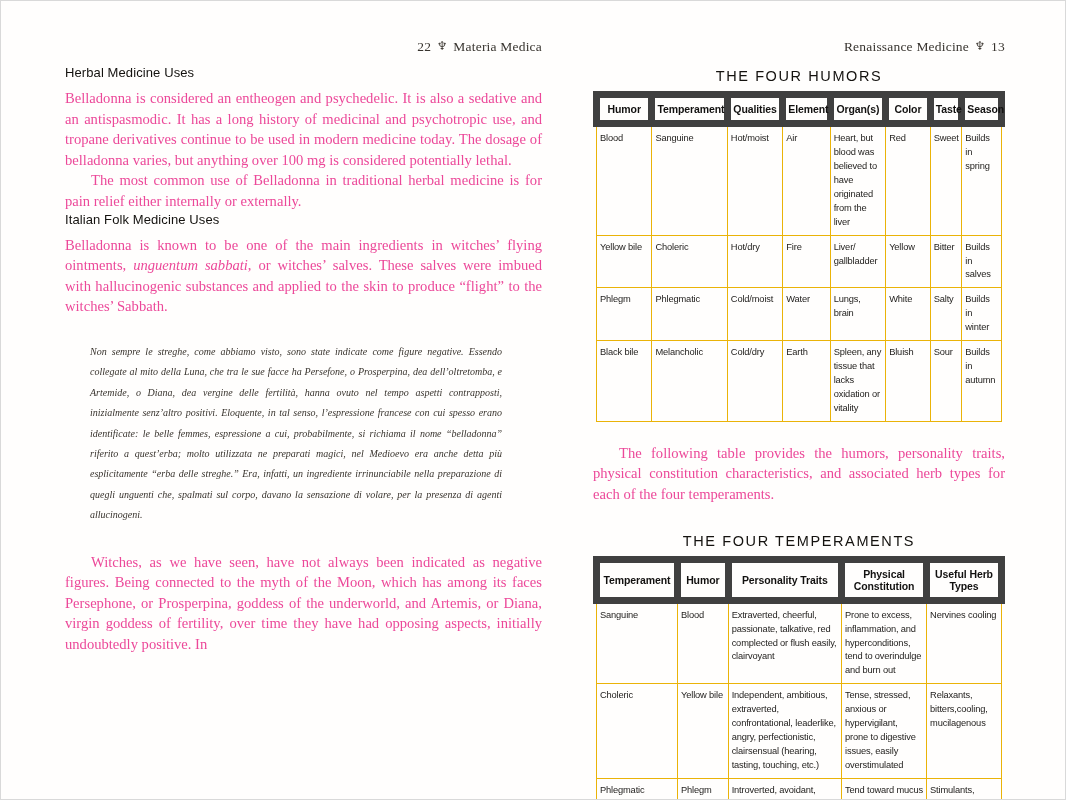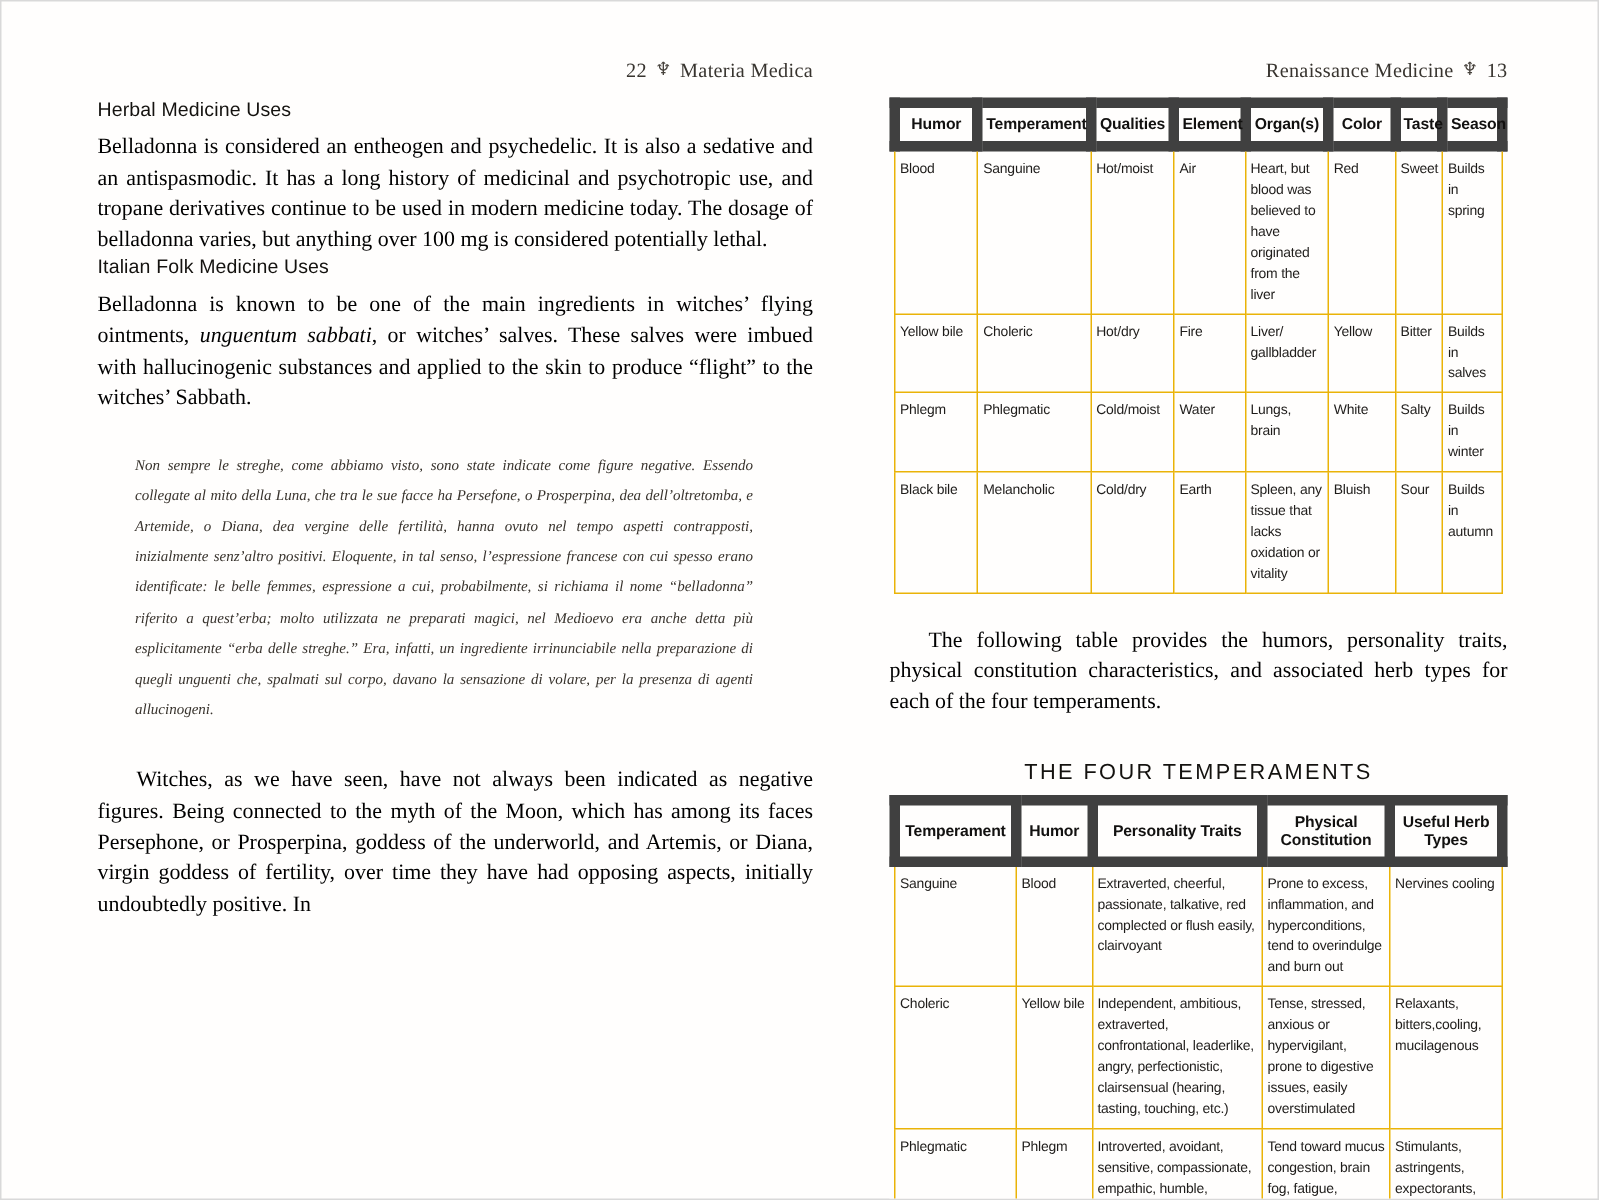--- a/index.html
+++ b/index.html
@@ -21,21 +21,21 @@
 
   h2.sec{
     font-family:"Liberation Sans",sans-serif;font-weight:400;
     font-size:13px;color:#14120f;margin:0 0 8px 0;letter-spacing:.1px;
   }
   h2.sec + p{margin-top:0;}
   .mt{margin-top:18px;}
 
   p.body{
     font-family:"Liberation Serif",serif;font-size:14.6px;line-height:20.6px;
-    text-align:justify;margin:0;color:#000000;
+    text-align:justify;margin:0;color:#ec4899;
   }
   p.indent{text-indent:26px;}
 
   .quote{
     font-family:"Liberation Serif",serif;font-style:italic;
     font-size:10px;line-height:20.4px;text-align:justify;
     margin:25px 40px 26px 25px;color:#38332d;
   }
 
   
@@ -65,34 +65,36 @@
 <div class="canvas">
 
   <div class="page page-left">
 
     <div class="running-head"><span>22</span> <span class="orn">♆</span> <span>Materia Medica</span></div>
 
     <h2 class="sec">Herbal Medicine Uses</h2>
 
     <p class="body">Belladonna is considered an entheogen and psychedelic. It is also a sedative and an antispasmodic. It has a long history of medicinal and psychotropic use, and tropane derivatives continue to be used in modern medicine today. The dosage of belladonna varies, but anything over 100 mg is considered potentially lethal.</p>
 
+    <p class="body indent">The most common use of Belladonna in traditional herbal medicine is for pain relief either internally or externally.</p>
 
     <h2 class="sec mt">Italian Folk Medicine Uses</h2>
 
     <p class="body"><span>Belladonna is known to be one of the main ingredients in witches’ flying ointments, </span><em>unguentum sabbati</em><span>, or witches’ salves. These salves were imbued with hallucinogenic substances and applied to the skin to produce “flight” to the witches’ Sabbath.</span></p>
 
     <div class="quote">Non sempre le streghe, come abbiamo visto, sono state indicate come figure negative. Essendo collegate al mito della Luna, che tra le sue facce ha Persefone, o Prosperpina, dea dell’oltretomba, e Artemide, o Diana, dea vergine delle fertilità, hanna ovuto nel tempo aspetti contrapposti, inizialmente senz’altro positivi. Eloquente, in tal senso, l’espressione francese con cui spesso erano identificate: le belle femmes, espressione a cui, probabilmente, si richiama il nome “belladonna” riferito a quest’erba; molto utilizzata ne preparati magici, nel Medioevo era anche detta più esplicitamente “erba delle streghe.” Era, infatti, un ingrediente irrinunciabile nella preparazione di quegli unguenti che, spalmati sul corpo, davano la sensazione di volare, per la presenza di agenti allucinogeni.</div>
 
     <p class="body indent">Witches, as we have seen, have not always been indicated as negative figures. Being connected to the myth of the Moon, which has among its faces Persephone, or Prosperpina, goddess of the underworld, and Artemis, or Diana, virgin goddess of fertility, over time they have had opposing aspects, initially undoubtedly positive. In</p>
   </div>
 
   <div class="page page-right">
 
     <div class="running-head right"><span>Renaissance Medicine</span> <span class="orn">♆</span> <span>13</span></div>
 
+    <div class="table-title" style="margin-top:13px;">THE FOUR HUMORS</div>
 
     <table class="grid">
       <colgroup>
         <col style="width:13.7%">
           <col style="width:18.6%">
           <col style="width:13.7%">
         <col style="width:11.7%">
           <col style="width:13.7%">
           <col style="width:11.0%">
         <col style="width:7.8%">

